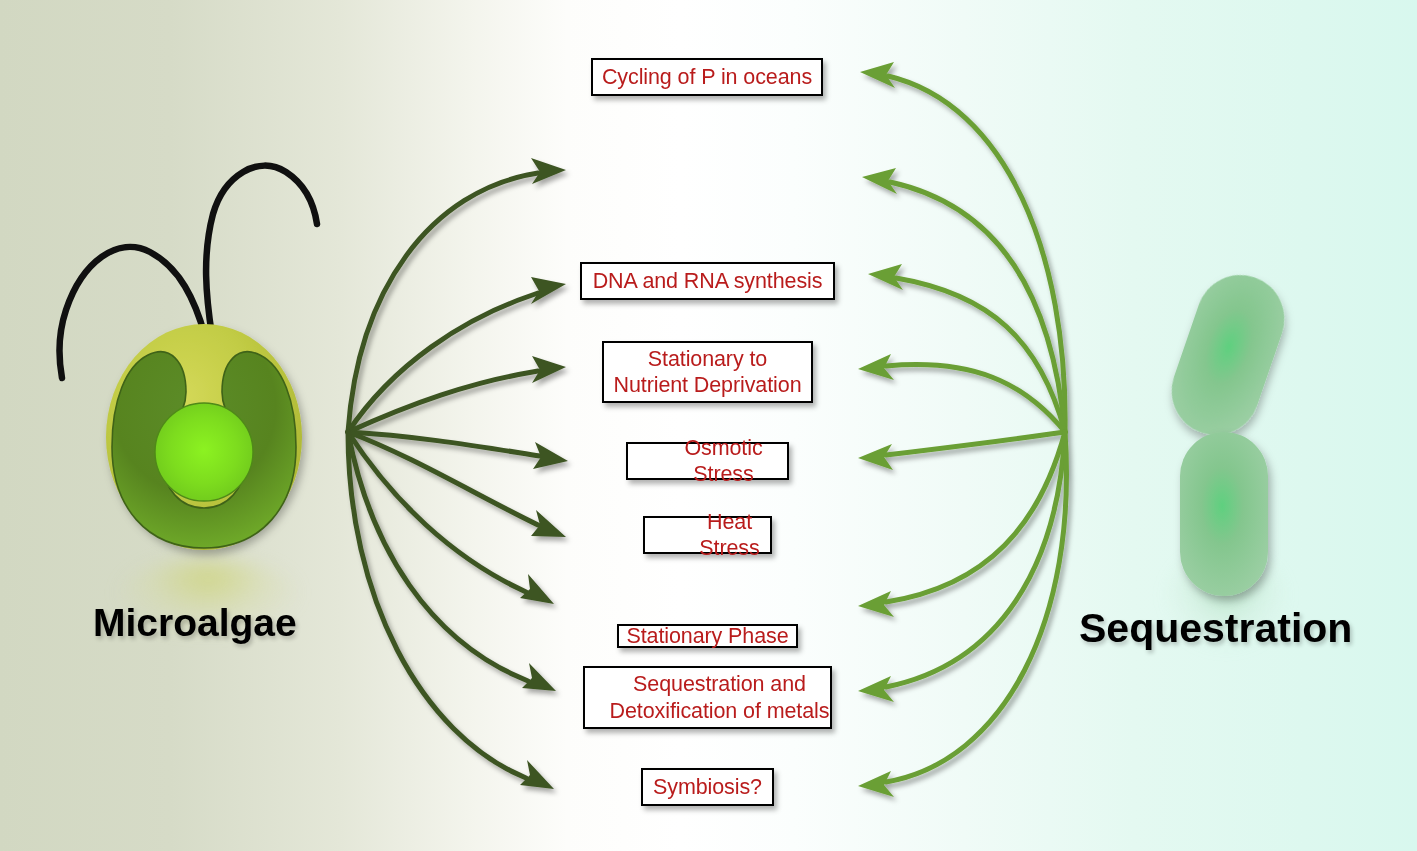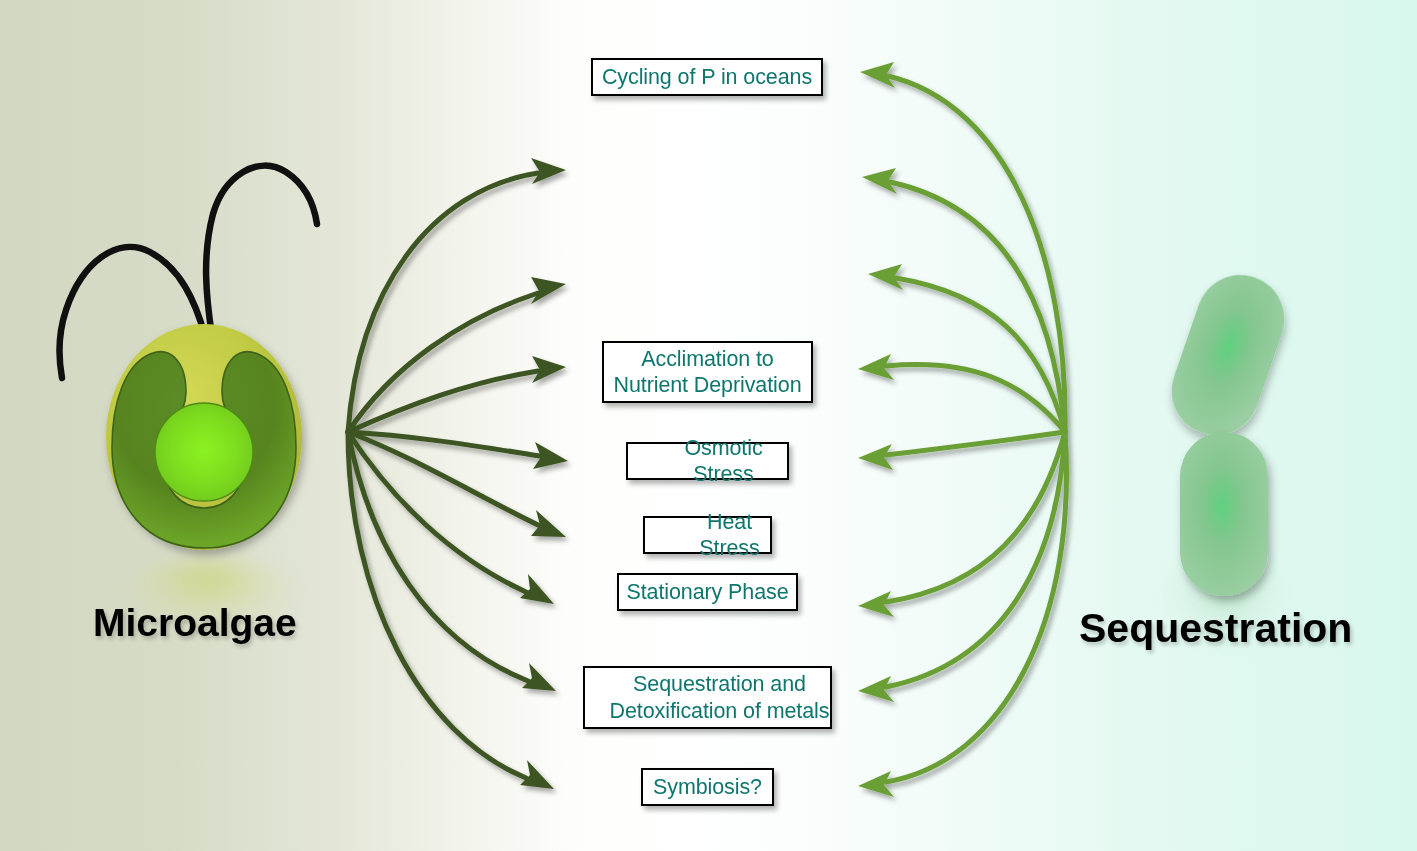--- a/index.html
+++ b/index.html
@@ -17,21 +17,21 @@
   }
   .layer{position:absolute;left:0;top:0;width:1417px;height:851px;}
   svg.layer{overflow:visible;}
 
   
   .box{
     position:absolute;
     box-sizing:border-box;
     background:#ffffff;
     border:2.6px solid #000000;
-    color:#0f766e;
+    color:#b91c1c;
     display:flex;align-items:center;justify-content:center;
     text-align:center;
     font-size:21.5px;
     line-height:26.5px;
     letter-spacing:-0.1px;
     box-shadow:3px 4px 5px rgba(0,0,0,0.30);
     white-space:pre-line;
     font-family:"Liberation Sans","DejaVu Sans",sans-serif;
   }
 
@@ -212,29 +212,30 @@
       <g>
         <path d="M 1065 432 C 1078 620 1004 762 886 782" fill="none"></path>
         <polygon points="858,786 891,771 884,785 894,797" stroke="none"></polygon>
       </g>
     </g>
   </svg>
 
   <div class="box" id="box-0" style="left:591px;top:58px;width:232px;height:38px;">Cycling of P in oceans</div>
 
 
-
-  <div class="box" id="box-3" style="left:602px;top:341px;width:211px;height:62px;">Acclimation to
+  <div class="box" id="box-2" style="left:580px;top:262px;width:255px;height:38px;">DNA and RNA synthesis</div>
+
+  <div class="box" id="box-3" style="left:602px;top:341px;width:211px;height:62px;">Stationary to
 Nutrient Deprivation</div>
 
   <div class="box" id="box-4" style="left:626px;top:442px;width:163px;height:38px;padding-left:32px;">Osmotic Stress</div>
 
   <div class="box" id="box-5" style="left:643px;top:516px;width:129px;height:38px;padding-left:44px;">Heat Stress</div>
 
-  <div class="box" id="box-6" style="left:617px;top:573px;width:181px;height:38px;">Stationary Phase</div>
+  <div class="box" id="box-6" style="left:617px;top:624px;width:181px;height:24px;">Stationary Phase</div>
 
   <div class="box" id="box-7" style="left:583px;top:666px;width:249px;height:63px;padding-left:24px;">Sequestration and
 Detoxification of metals</div>
 
   <div class="box" id="box-8" style="left:641px;top:768px;width:133px;height:38px;">Symbiosis?</div>
 
   <div class="organism-label" id="label-microalgae">Microalgae</div>
 
   <div class="organism-label" id="label-cyanobacteria">Sequestration</div>
 

